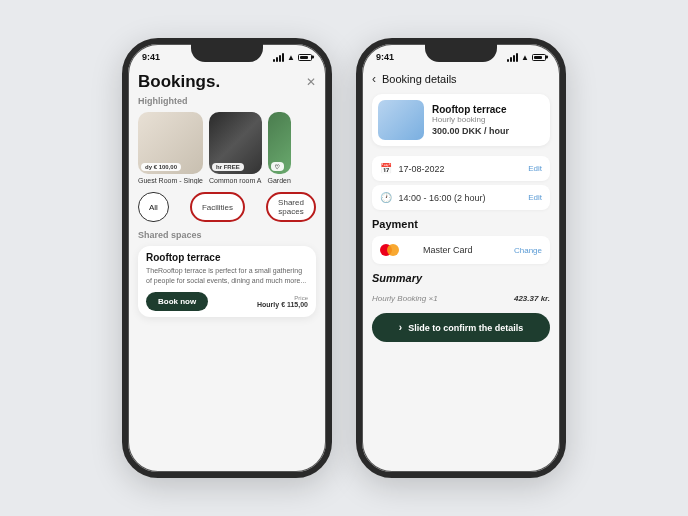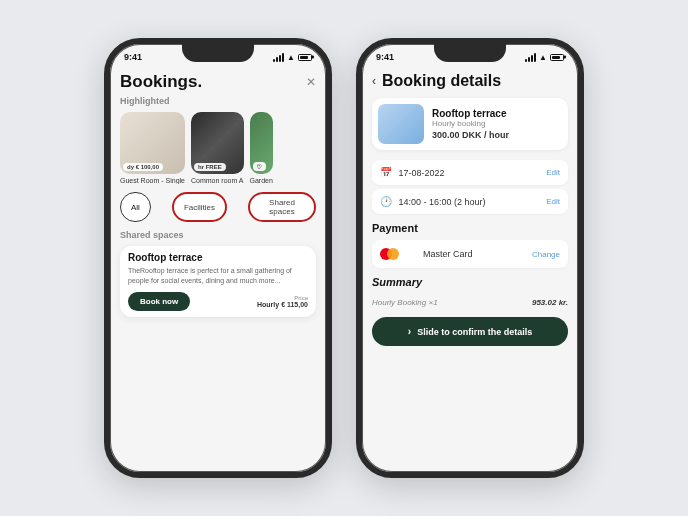--- a/index.html
+++ b/index.html
@@ -13,21 +13,21 @@
       font-family: -apple-system, BlinkMacSystemFont, 'Segoe UI', sans-serif;
       overflow: hidden;
     }
     .phones-container {
       display: flex;
       gap: 24px;
       align-items: center;
     }
     
     .phone {
-      width: 228px;
+      width: 210px;
       height: 440px;
       background: #f5f5f5;
       border-radius: 36px;
       border: 6px solid #2a2a2a;
       position: relative;
       overflow: hidden;
       box-shadow: 0 8px 32px rgba(0,0,0,0.18), inset 0 0 0 1px #555;
     }
     
     .notch {
@@ -180,21 +180,21 @@
     .price-val { font-size: 7px; font-weight: 600; color: #333; }
 
     
     .booking-header {
       display: flex;
       align-items: center;
       gap: 6px;
       padding: 6px 0 8px;
     }
     .back-btn { font-size: 12px; color: #333; cursor: pointer; }
-    .booking-header h2 { font-size: 16px; font-weight: 700; color: #111; }
+    .booking-header h2 { font-size: 11px; font-weight: 400; color: #111; }
 
     .rooftop-preview {
       display: flex;
       gap: 8px;
       background: #fff;
       border-radius: 10px;
       padding: 6px;
       margin-bottom: 10px;
       box-shadow: 0 1px 4px rgba(0,0,0,0.06);
       align-items: center;
@@ -475,21 +475,21 @@
             <span class="payment-name">Master Card</span>
           </div>
           <span class="change-btn">Change</span>
         </div>
       </div>
 
       <div class="summary-section">
         <div class="summary-title">Summary</div>
         <div class="summary-row">
           <span class="summary-label">Hourly Booking ×1</span>
-          <span class="summary-val">953.02 kr.</span>
+          <span class="summary-val">423.37 kr.</span>
         </div>
       </div>
 
       <button class="confirm-btn">
         <span class="slide-arrow">›</span>
         <span>Slide to confirm the details</span>
       </button>
 
     </div>
   </div>

